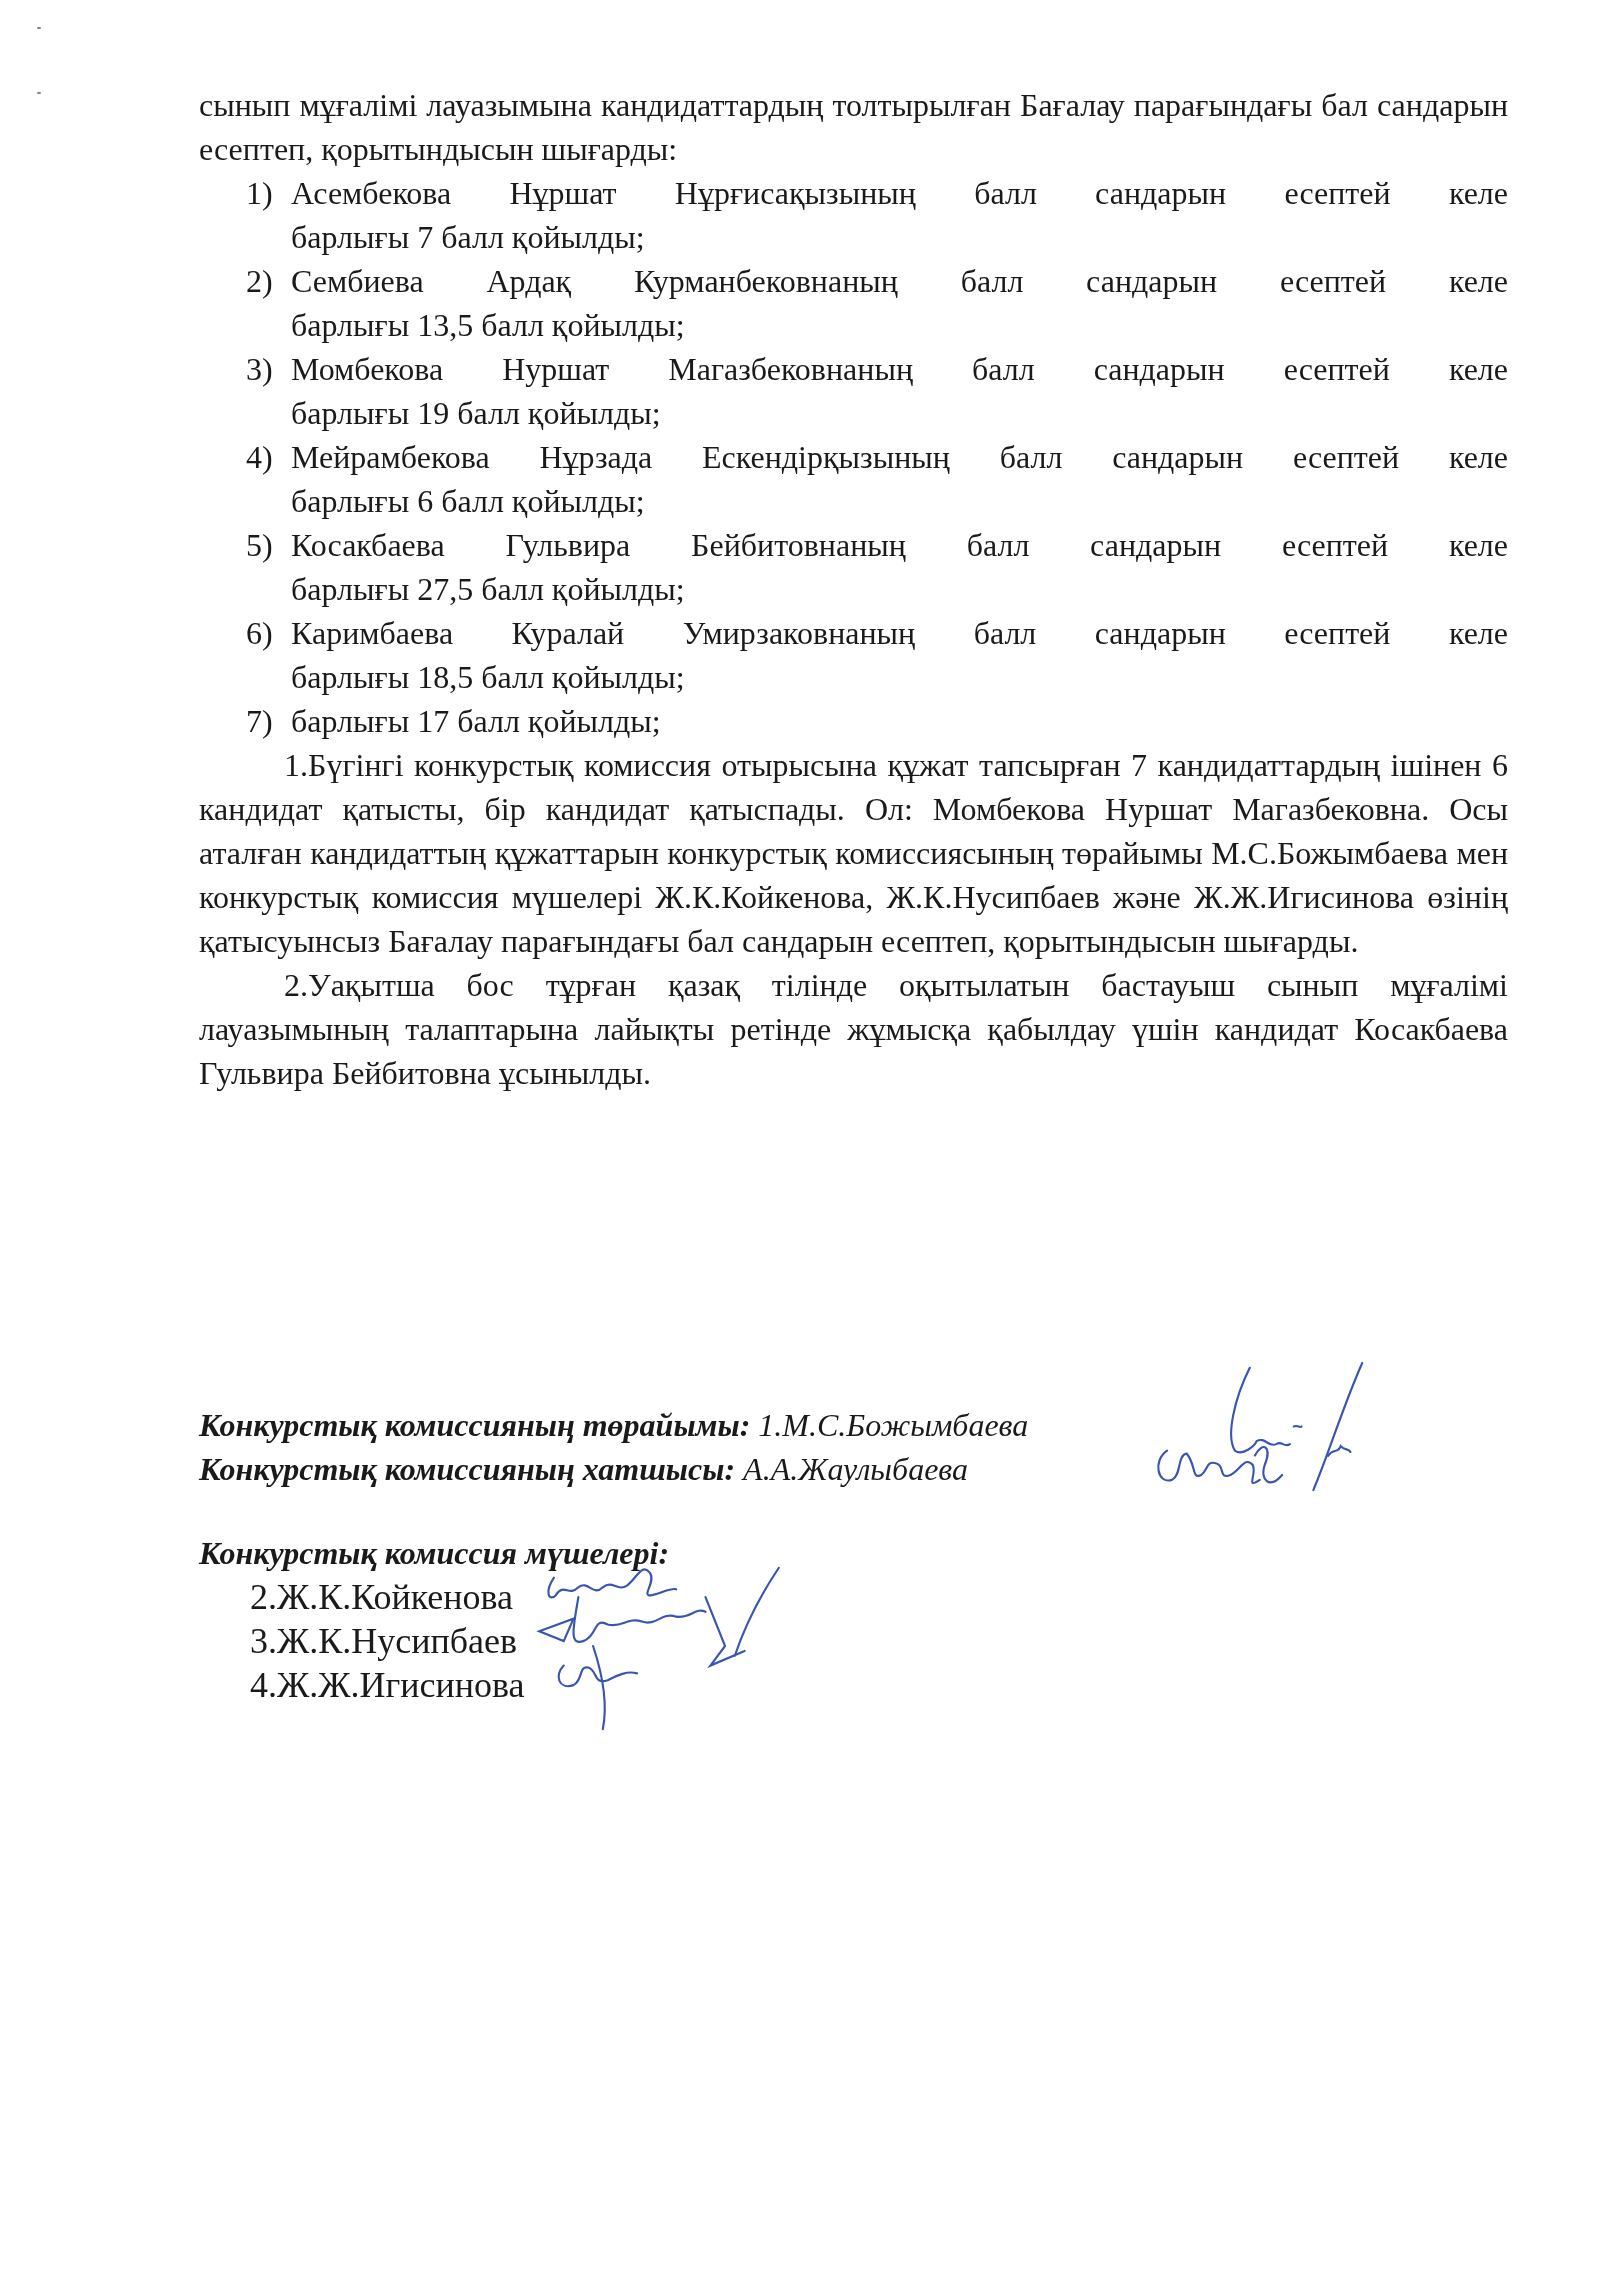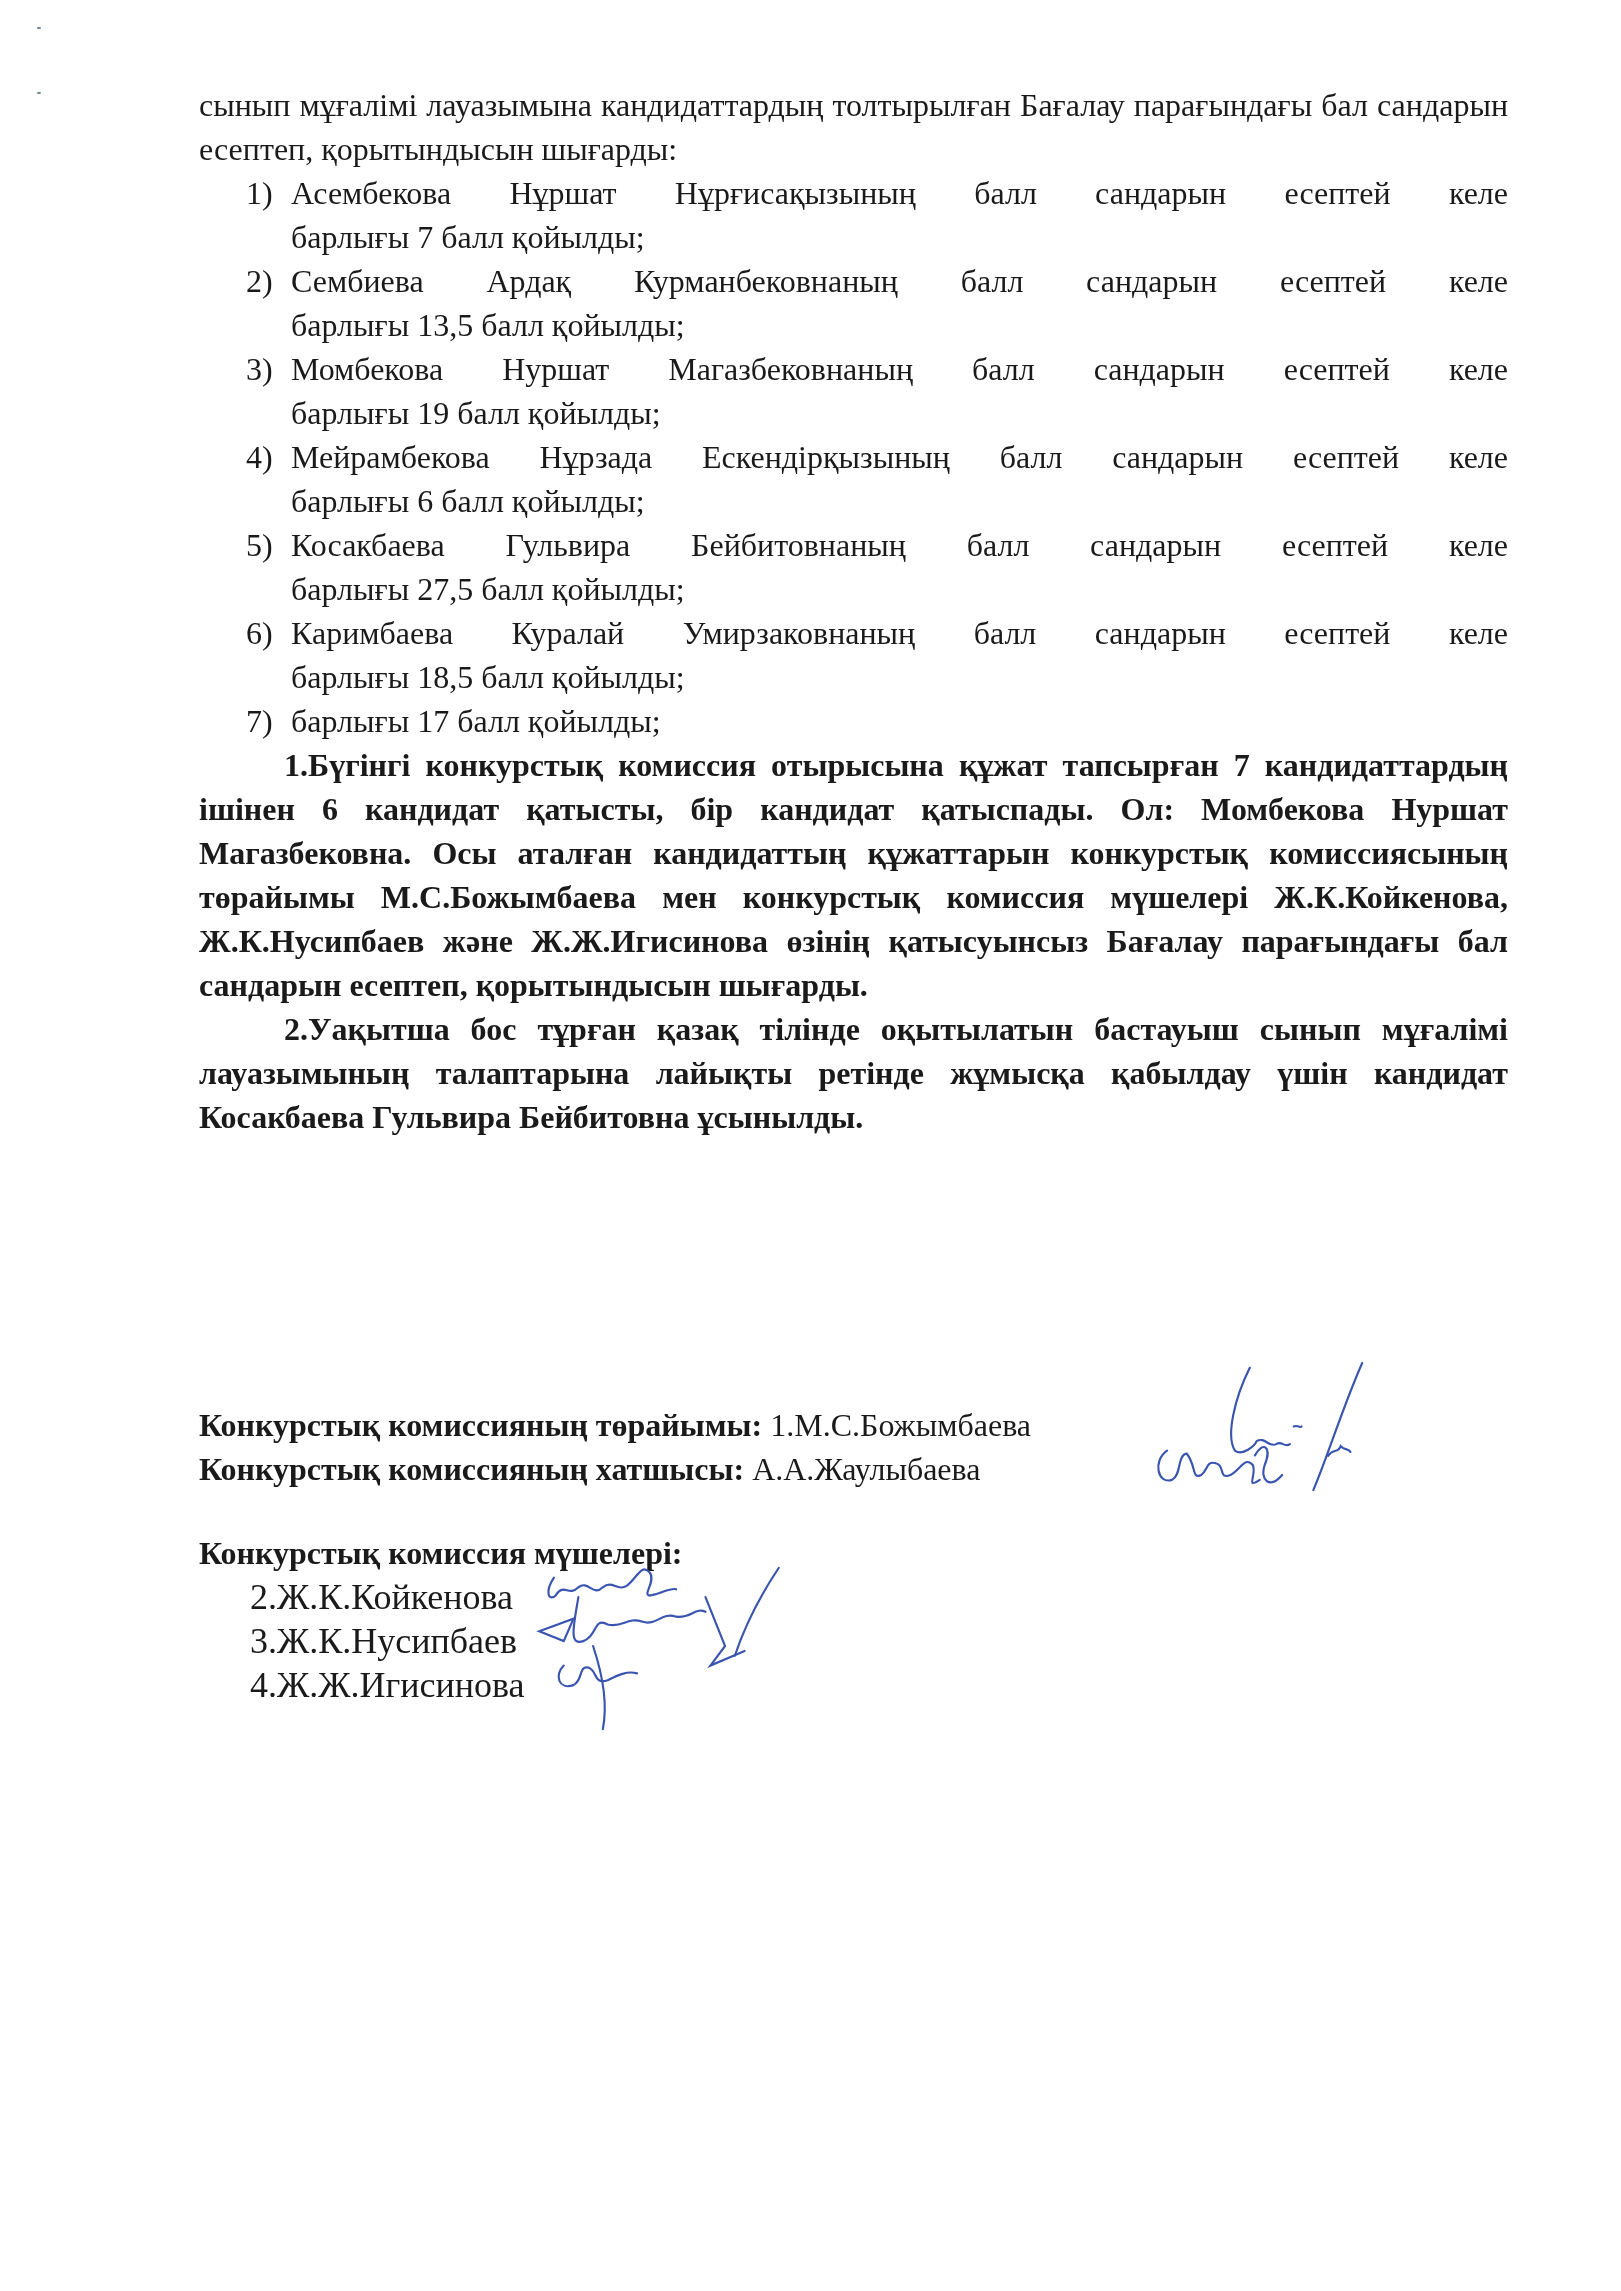--- a/index.html
+++ b/index.html
@@ -3,28 +3,28 @@
   <meta charset="utf-8">
   <style>
     html, body { margin: 0; padding: 0; background: #ffffff; }
     body {
       width: 1621px; height: 2292px; position: relative; overflow: hidden;
       font-family: "Liberation Serif", "DejaVu Serif", serif;
       color: #1a1a1a;
     }
     .page { position: absolute; left: 199px; top: 83px; width: 1309px; }
     .p { font-size: 32px; line-height: 44px; text-align: justify; text-align-last: auto; margin: 0; }
-    .indent { text-indent: 85px; font-weight: bold; }
+    .indent { text-indent: 85px; }
     .bold { font-weight: bold; }
     ol.decision { list-style: none; margin: 0; padding: 0; }
     ol.decision li { position: relative; padding-left: 92px; font-size: 32px; line-height: 44px; text-align: justify; }
     ol.decision li .num { position: absolute; left: 47px; top: 0; }
     ol.decision li .line1 { display: block; text-align: justify; text-align-last: justify; }
     .sig-block { position: absolute; left: 199px; top: 1403px; }
-    .sig-line { font-size: 32px; line-height: 44px; white-space: nowrap; }
+    .sig-line { font-size: 32px; line-height: 44px; white-space: nowrap; font-style: italic; }
     .members { position: absolute; left: 199px; top: 1531px; }
     .member { font-size: 36px; line-height: 44px; padding-left: 51px; white-space: nowrap; }
     .signature { position: absolute; }
     .scan-mark { position: absolute; width: 3.9px; height: 2px; background: #7a8a99; border-radius: 1px; }
   </style>
 </head>
 <body>
 
 <div class="scan-mark" style="left:37px;top:27.4px;"></div>
 <div class="scan-mark" style="left:37px;top:92px;"></div>

